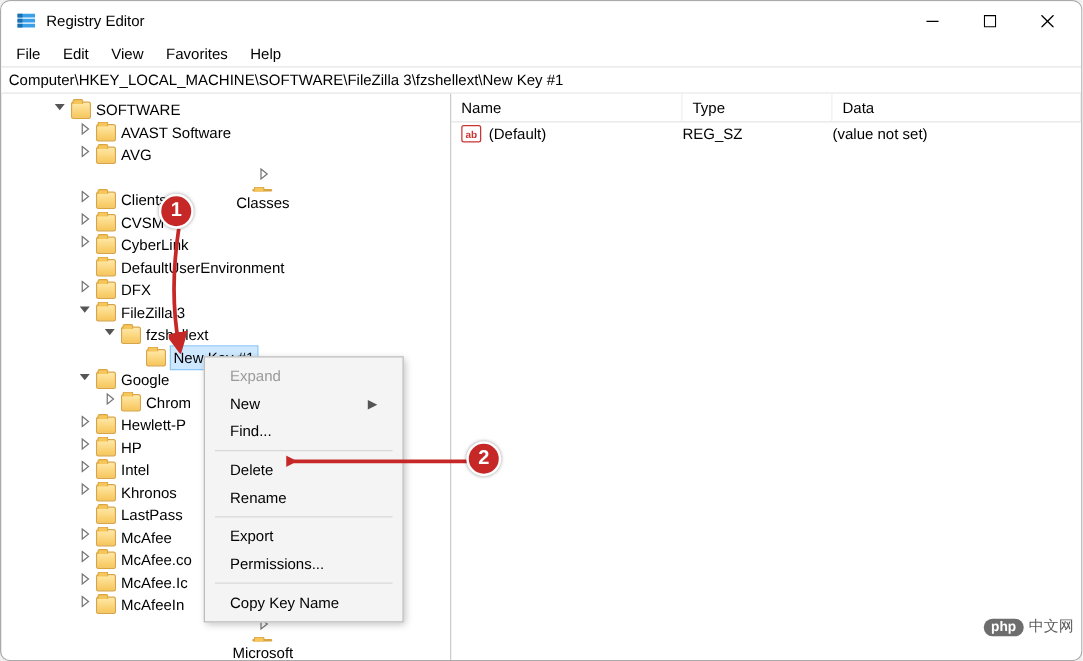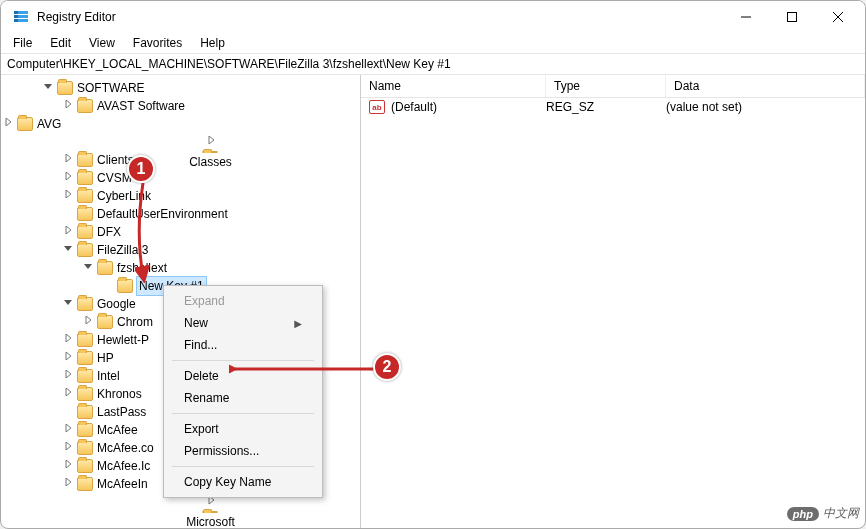--- a/index.html
+++ b/index.html
@@ -183,26 +183,25 @@
     display:flex; align-items:center; justify-content:center;
     z-index:100;
     box-shadow:0 0 3px rgba(0,0,0,.4);
   }
   .arrow {
     position:absolute;
     z-index:90;
   }
   .watermark {
     position:absolute;
-    right:6px; bottom:6px;
+    right:6px; bottom:18px;
     display:flex; align-items:center; gap:4px;
     font-size:12px;
     z-index:200;
     opacity:.95;
-    font-style:italic;
   }
   .watermark .php {
     background:#666; color:#fff;
     padding:1px 6px; border-radius:10px;
     font-weight:bold; font-size:11px;
   }
   .watermark .cn { color:#555; font-size:12px; }
 </style>
 </head>
 <body>
@@ -262,21 +261,21 @@
             <span class="folder-icon"></span>
             <span class="node-label">SOFTWARE</span>
           </div>
           <div class="tree-row" style="padding-left: 60px;">
             <span class="twisty"><svg width="10" height="10">
                 <path d="M3,1 L8,5 L3,9 Z" fill="none" stroke="#777" stroke-width="1"></path>
               </svg></span>
             <span class="folder-icon"></span>
             <span class="node-label">AVAST Software</span>
           </div>
-          <div class="tree-row" style="">
+          <div class="tree-row" style="padding-left: 60px;">
             <span class="twisty"><svg width="10" height="10">
                 <path d="M3,1 L8,5 L3,9 Z" fill="none" stroke="#777" stroke-width="1"></path>
               </svg></span>
             <span class="folder-icon"></span>
             <span class="node-label">AVG</span>
           </div>
           <div class="tree-row" style="padding-left: 60px; flex-direction: column;">
             <span class="twisty"><svg width="10" height="10">
                 <path d="M3,1 L8,5 L3,9 Z" fill="none" stroke="#777" stroke-width="1"></path>
               </svg></span>

